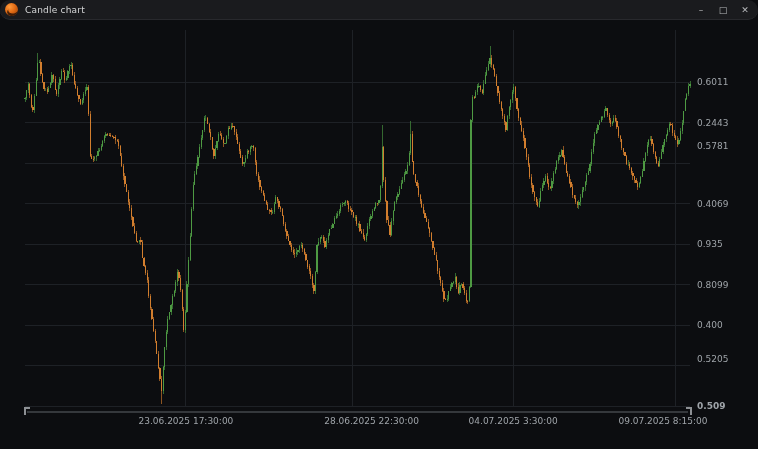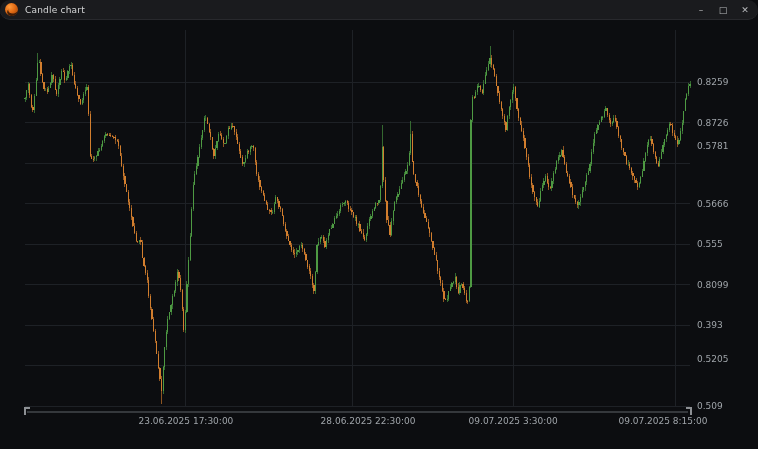--- a/index.html
+++ b/index.html
@@ -915,34 +915,34 @@
     <div class="logo"></div>
     <div class="title-text">Candle chart</div>
     <div class="win-buttons">
       <div class="win-btn">–</div>
       <div class="win-btn">□</div>
       <div class="win-btn">✕</div>
     </div>
   </div>
 
   <div id="y-axis">
-      <div class="y-label" style="top: 77.3589px;">0.8259</div>
-      <div class="y-label" style="top: 117.77px;">0.8726</div>
+      <div class="y-label" style="top: 77.3589px;">0.6011</div>
+      <div class="y-label" style="top: 117.77px;">0.2443</div>
       <div class="y-label" style="top: 141px;">0.5781</div>
-      <div class="y-label" style="top: 198.593px;">0.5666</div>
-      <div class="y-label" style="top: 239.355px;">0.555</div>
+      <div class="y-label" style="top: 198.593px;">0.4069</div>
+      <div class="y-label" style="top: 239.355px;">0.935</div>
       <div class="y-label" style="top: 279.766px;">0.8099</div>
-      <div class="y-label" style="top: 320.178px;">0.393</div>
+      <div class="y-label" style="top: 320.178px;">0.400</div>
       <div class="y-label" style="top: 354px;">0.5205</div>
-      <div class="y-label" style="top: 401px;">0.509</div>
+      <div class="y-label" style="top: 401px; font-weight: bold;">0.509</div>
     </div>
   <div id="x-axis">
       <div class="x-label" style="left: 120.93px;">23.06.2025 17:30:00</div>
-      <div class="x-label" style="left: 303px;">28.06.2025 22:30:00</div>
-      <div class="x-label" style="left: 448.11px;">09.07.2025 3:30:00</div>
+      <div class="x-label" style="left: 289px; text-align: right;">28.06.2025 22:30:00</div>
+      <div class="x-label" style="left: 448.11px;">04.07.2025 3:30:00</div>
       <div class="x-label" style="left: 598px;">09.07.2025 8:15:00</div>
     </div>
 
   <div class="sb-track"></div>
   <div class="sb-handle-l"></div>
   <div class="sb-handle-r"></div>
 
 </div>
 
 </body></html>

